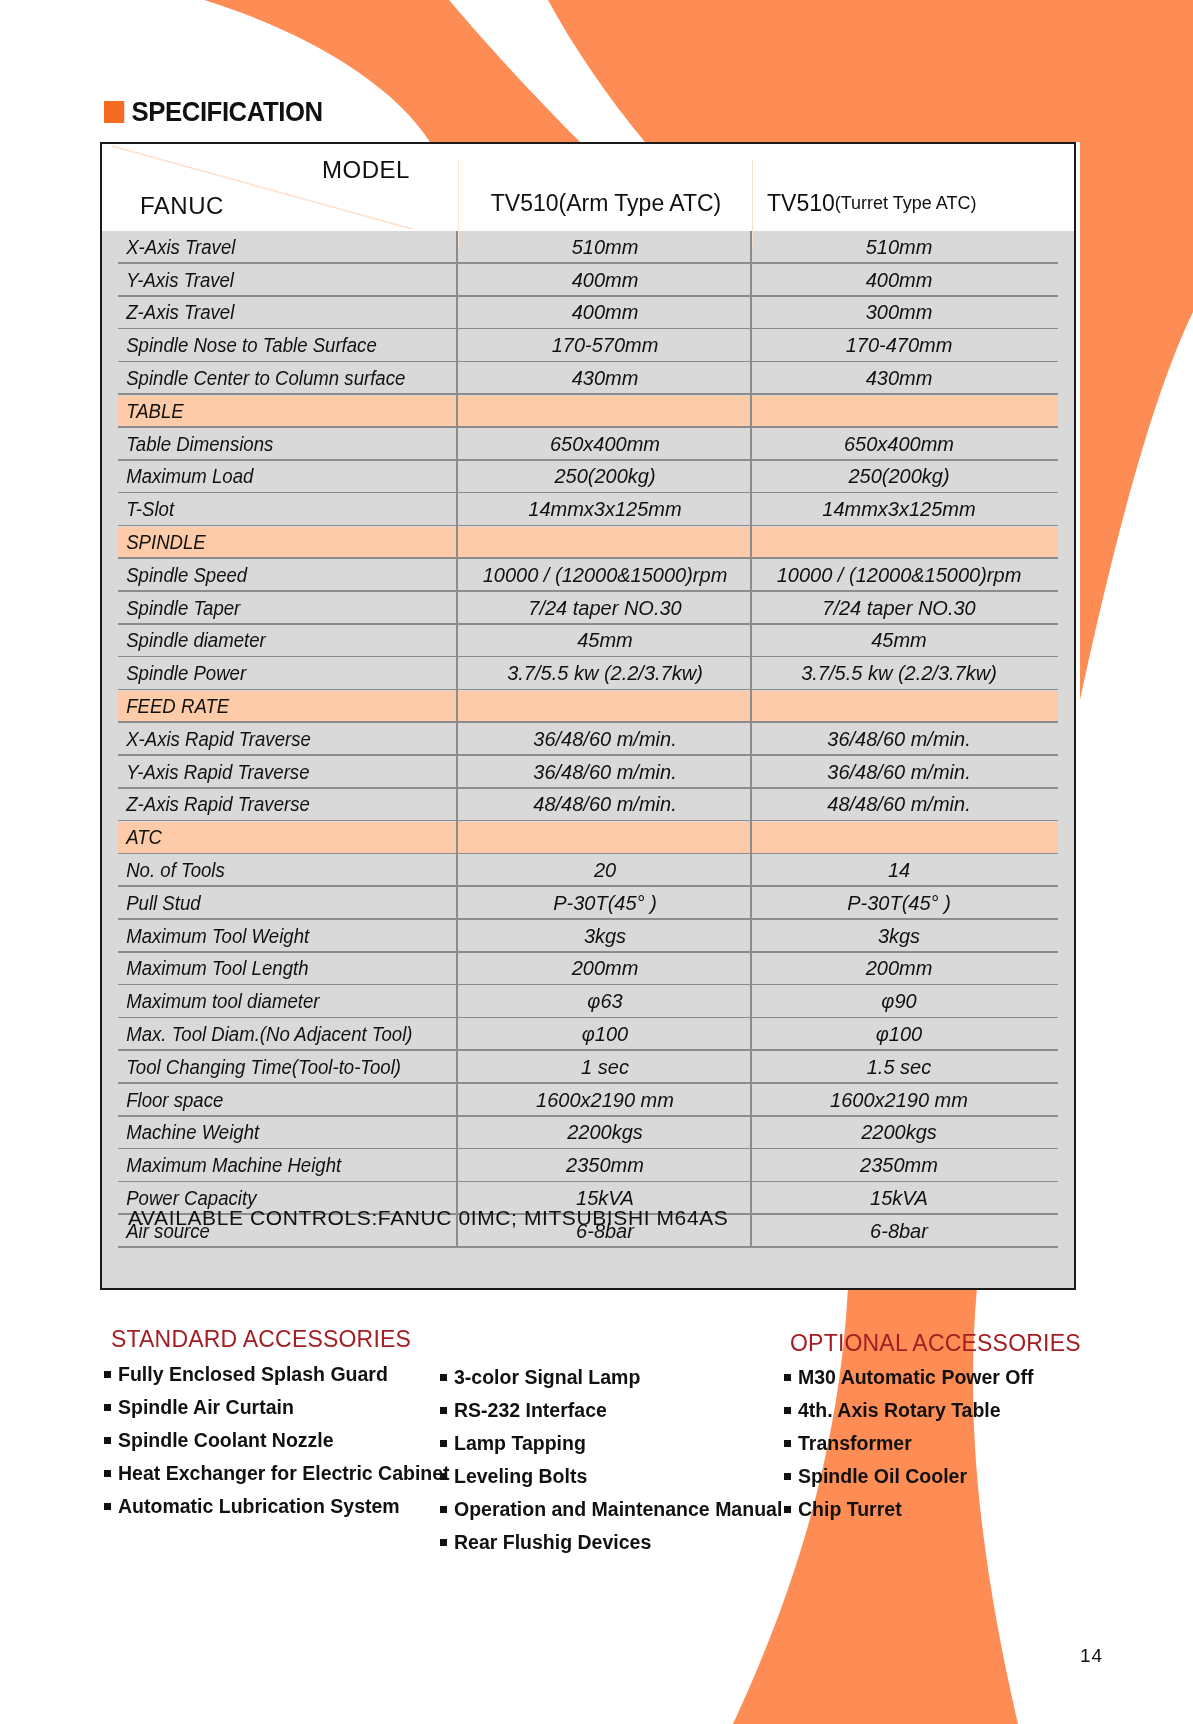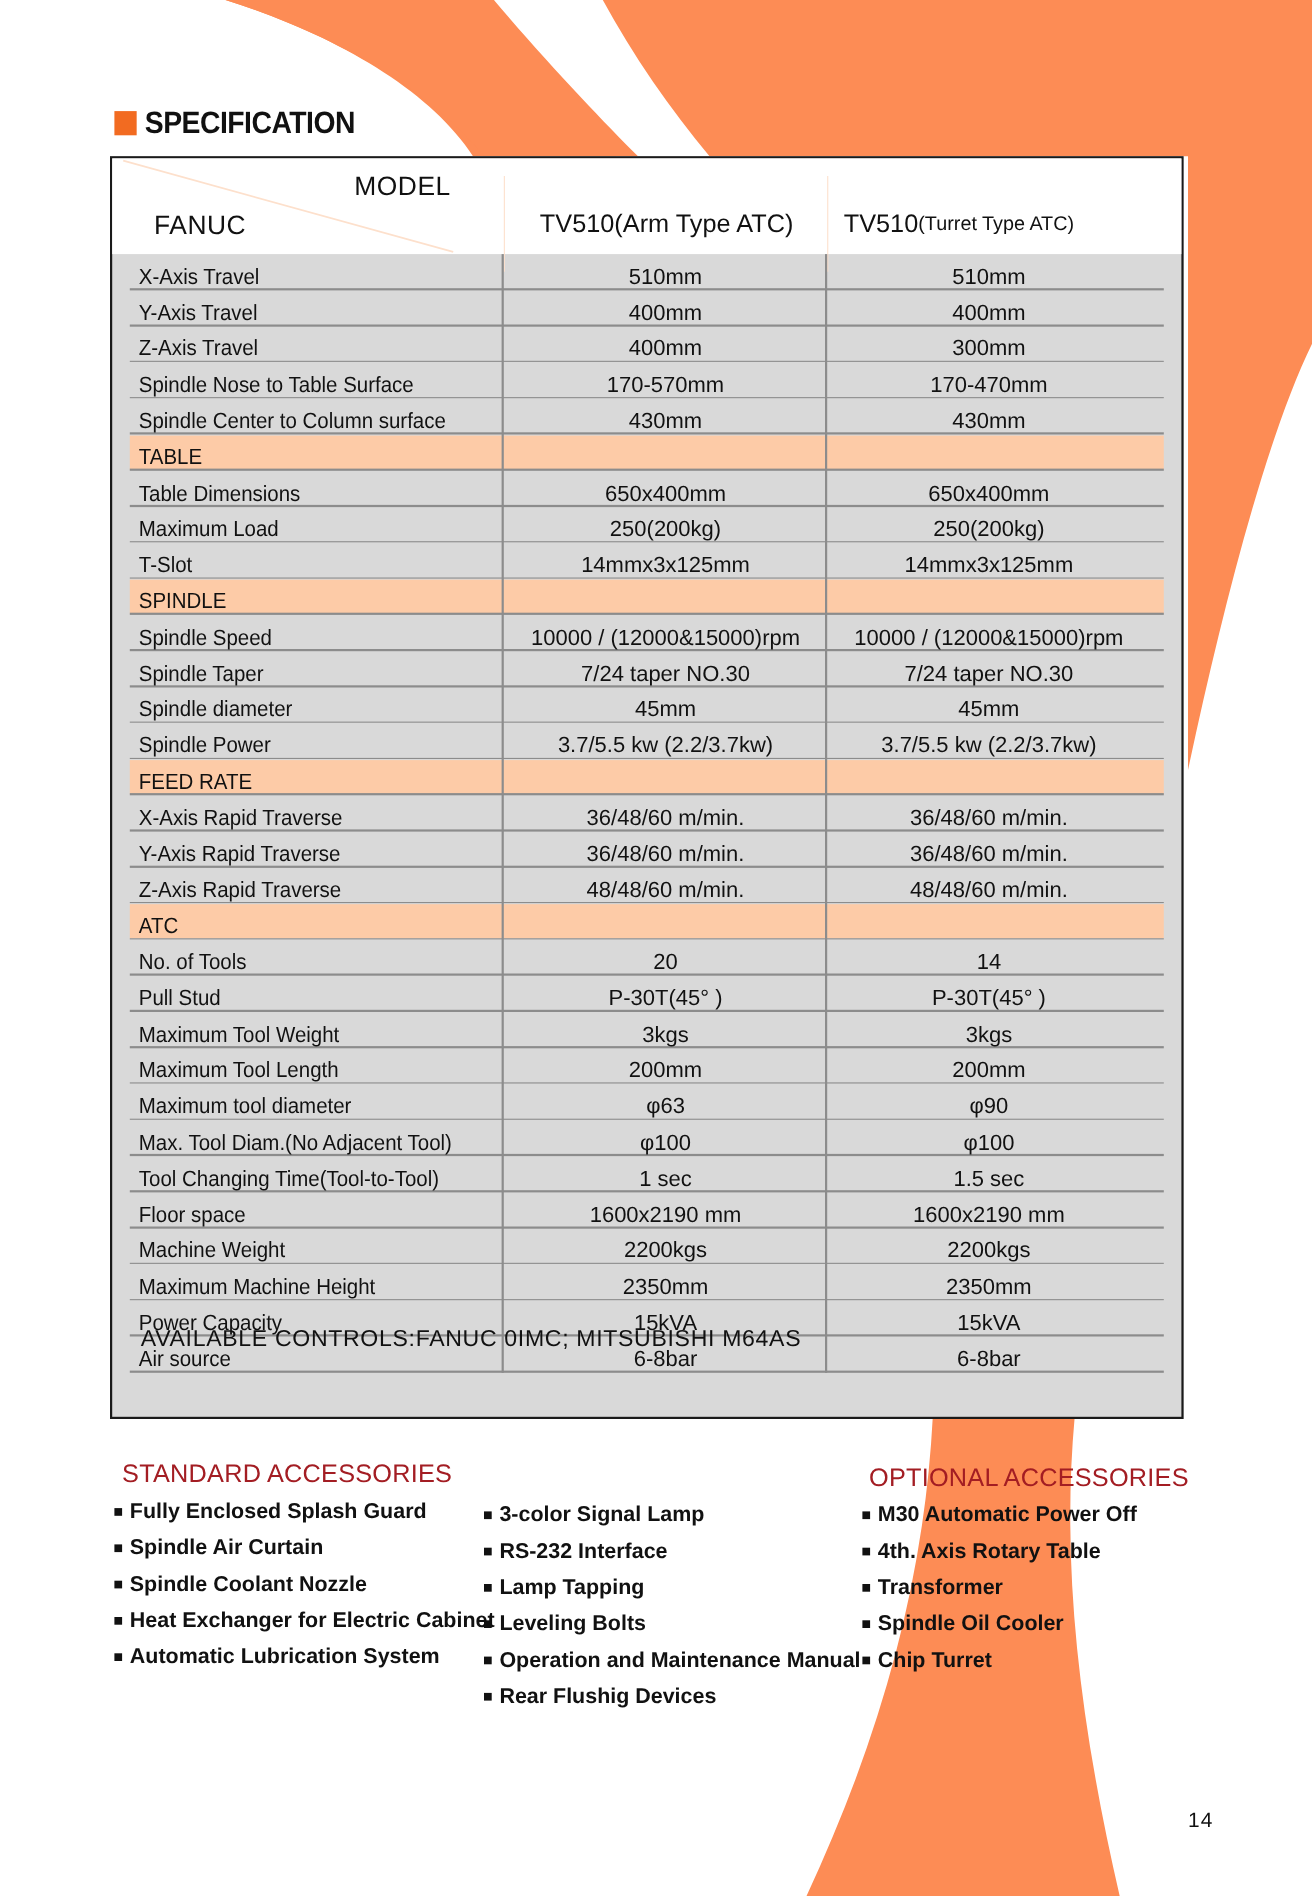--- a/index.html
+++ b/index.html
@@ -31,21 +31,21 @@
   .thead .col {
     position: absolute; top: 16px; height: 87px; display: flex; align-items: center; justify-content: center;
     font-size: 23px; white-space: nowrap;
   }
   .thead .col1 { left: 356px; width: 294px; border-left: 1.5px solid #fde0cc; }
   .thead .col2 { left: 650px; width: 324px; border-left: 1.5px solid #fde0cc; justify-content: flex-start; padding-left: 14px; box-sizing: border-box; }
   .thead .col .small { font-size: 18px; }
 
   .tbody { position: absolute; left: 0; top: 87px; width: 100%; }
   .row {
-    position: relative; height: 32.8px; display: flex; align-items: flex-end;
+    position: relative; height: 32.8px; display: flex; align-items: center; font-style: italic;
   }
   .row::after {
     content: ""; position: absolute; left: 16px; right: 16px; bottom: 0; height: 1.5px; background: #8c8c8c;
   }
   .row.section { }
   .row.section .fill { position: absolute; left: 16px; right: 16px; top: 1px; bottom: 1px; background: #fdcba7; }
   .cell { position: relative; z-index: 1; font-size: 20px; white-space: nowrap; }
   .c-label { width: 356px; padding-left: 26px; box-sizing: border-box; transform: scaleX(0.93); transform-origin: left center; }
   .c-v1 { width: 294px; text-align: center; }
   .c-v2 { width: 294px; text-align: center; }

